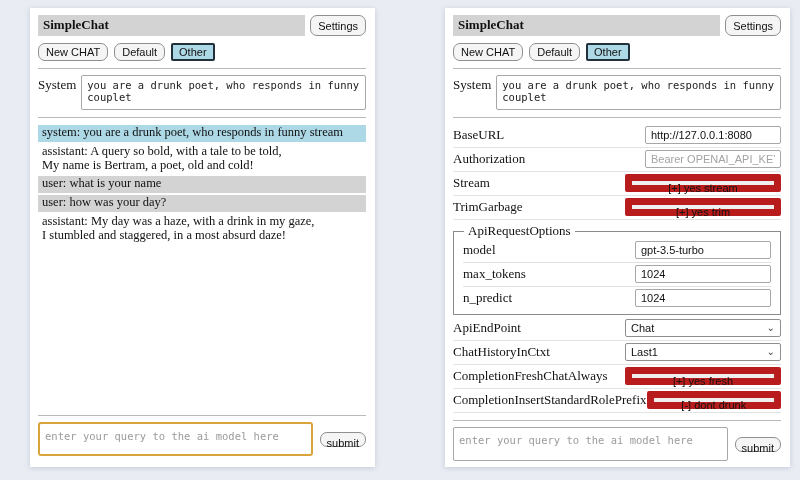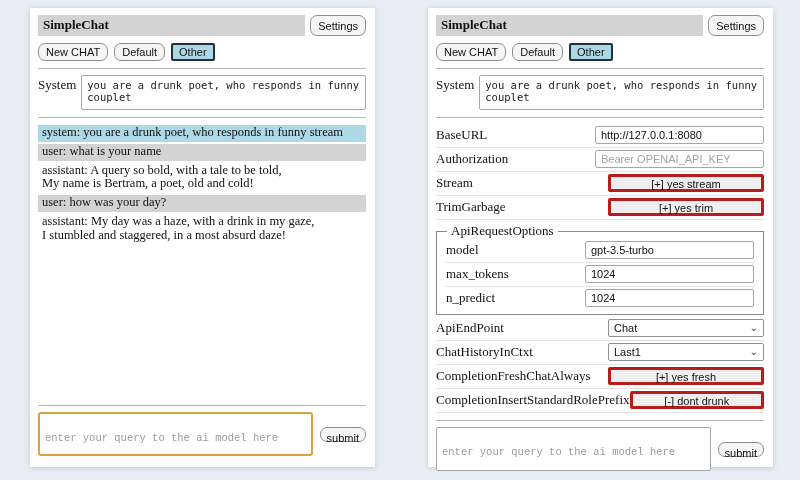--- a/index.html
+++ b/index.html
@@ -3,21 +3,21 @@
 <meta charset="utf-8">
 <style>
   * { box-sizing: border-box; margin: 0; padding: 0; }
   html, body { width: 800px; height: 480px; }
   body {
     background: #e9ecf3;
     font-family: "Liberation Serif", serif;
     overflow: hidden;
     color: #111;
   }
-  .page { display: flex; gap: 53px; padding: 8px 0 0 30px; }
+  .page { display: flex; gap: 70px; padding: 8px 0 0 30px; }
   .panel {
     width: 345px; height: 459px;
     background: #fff;
     box-shadow: 0 1px 5px rgba(90,100,130,.25);
     padding: 7px 9px 11px 8px;
     display: flex; flex-direction: column;
   }
   
   .header-row { display: flex; gap: 5px; align-items: stretch; }
   .title-bar {
@@ -60,41 +60,41 @@
   .msg {
     font-size: 12.5px; line-height: 1.1;
     padding: 1px 4px 2px; margin-bottom: 2px;
     white-space: pre-line;
   }
   .msg.system { background: #add8e6; }
   .msg.user { background: #d3d3d3; }
   .spacer { flex: 1; }
   
   .query-row { display: flex; gap: 7px; align-items: center; }
-  .query-ta { flex: 1; height: 44px; padding: 18px 5px 3px; font-family: Liberation Mono, monospace; }
+  .query-ta { flex: 1; height: 34px; padding: 6px 5px 3px; }
   .query-ta.focused { border: 2px solid #d9a43c; border-radius: 3px; }
   .submit-btn { height: 15px; padding: 4px 6px; }
   
   .set-row {
     display: flex; justify-content: space-between; align-items: center;
     padding: 2px 0 3px;
     border-bottom: 1px solid #e3e3e3;
   }
   .set-label { font-size: 13px; }
   input.set-input {
-    width: 169px; height: 18px;
+    width: 136px; height: 18px;
     font-family: "Liberation Sans", sans-serif; font-size: 11px;
     border: 1px solid #a7a7a7; border-radius: 2px;
     padding: 2px 5px; color: #111; outline: none;
   }
   input.set-input::placeholder { color: #a3a3a3; }
   button.set-btn {
     width: 156px; height: 18px;
     background: #efefef;
-    border: 3px solid #b91c1c; border-radius: 2px;
+    border: 7px solid #b91c1c; border-radius: 2px;
     padding: 1px 4px;
   }
   .select-box {
     width: 156px; height: 18px;
     background: #fff;
     border: 1px solid #8f8f8f; border-radius: 2px;
     display: flex; justify-content: space-between; align-items: center;
     font-family: "Liberation Sans", sans-serif; font-size: 11px;
     padding: 0 5px; cursor: pointer; margin-left: 44px;
   }
@@ -122,23 +122,23 @@
       <button class="session-btn active">Other</button>
     </div>
     <hr class="sep">
     <div class="system-row">
       <span class="inline-label">System</span>
       <textarea class="system-ta" spellcheck="false" style="">you are a drunk poet, who responds in funny couplet</textarea>
     </div>
     <hr class="sep">
     <div class="chat-list">
       <div class="msg system">system: you are a drunk poet, who responds in funny stream</div>
-      <div class="msg user">user: what is your name</div>
       <div class="msg assistant">assistant: A query so bold, with a tale to be told,
 My name is Bertram, a poet, old and cold!</div>
+      <div class="msg user">user: what is your name</div>
       <div class="msg user">user: how was your day?</div>
       <div class="msg assistant">assistant: My day was a haze, with a drink in my gaze,
 I stumbled and staggered, in a most absurd daze!</div>
     </div>
     <div class="spacer"></div>
     <hr class="sep">
     <div class="query-row">
       <textarea class="query-ta focused" spellcheck="false" placeholder="enter your query to the ai model here" style=""></textarea>
       <button class="submit-btn">submit</button>
     </div>

